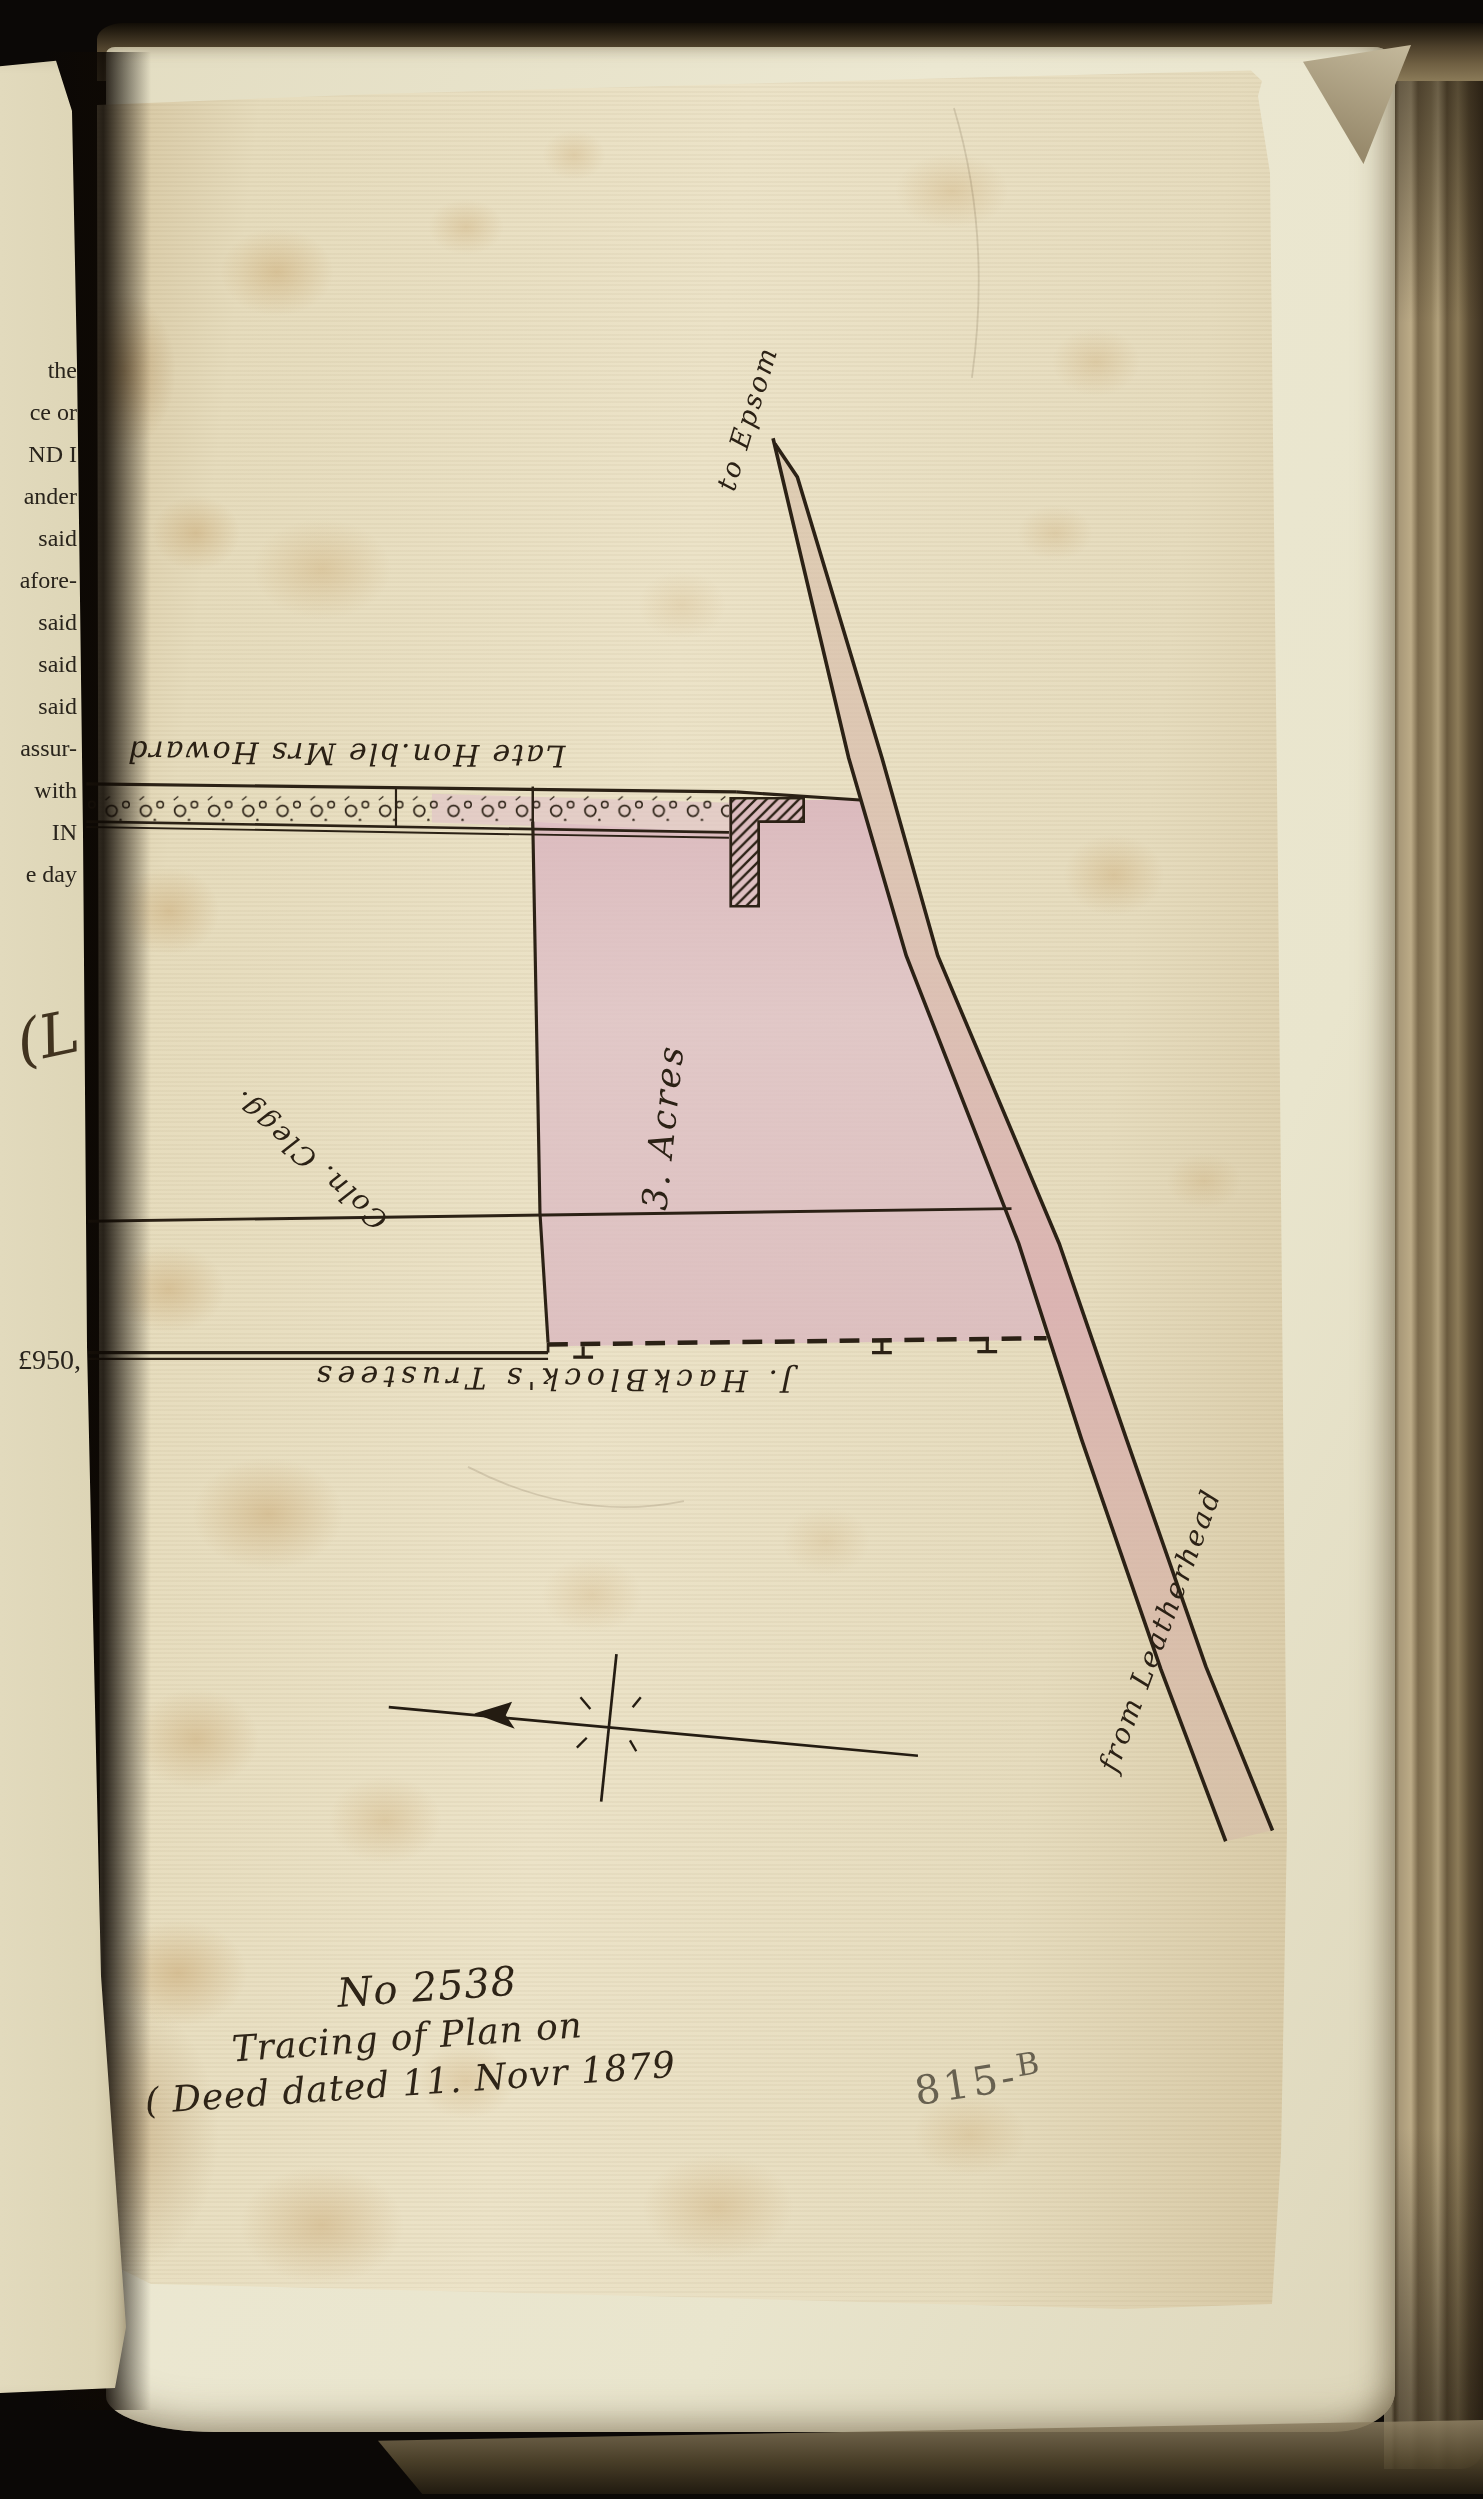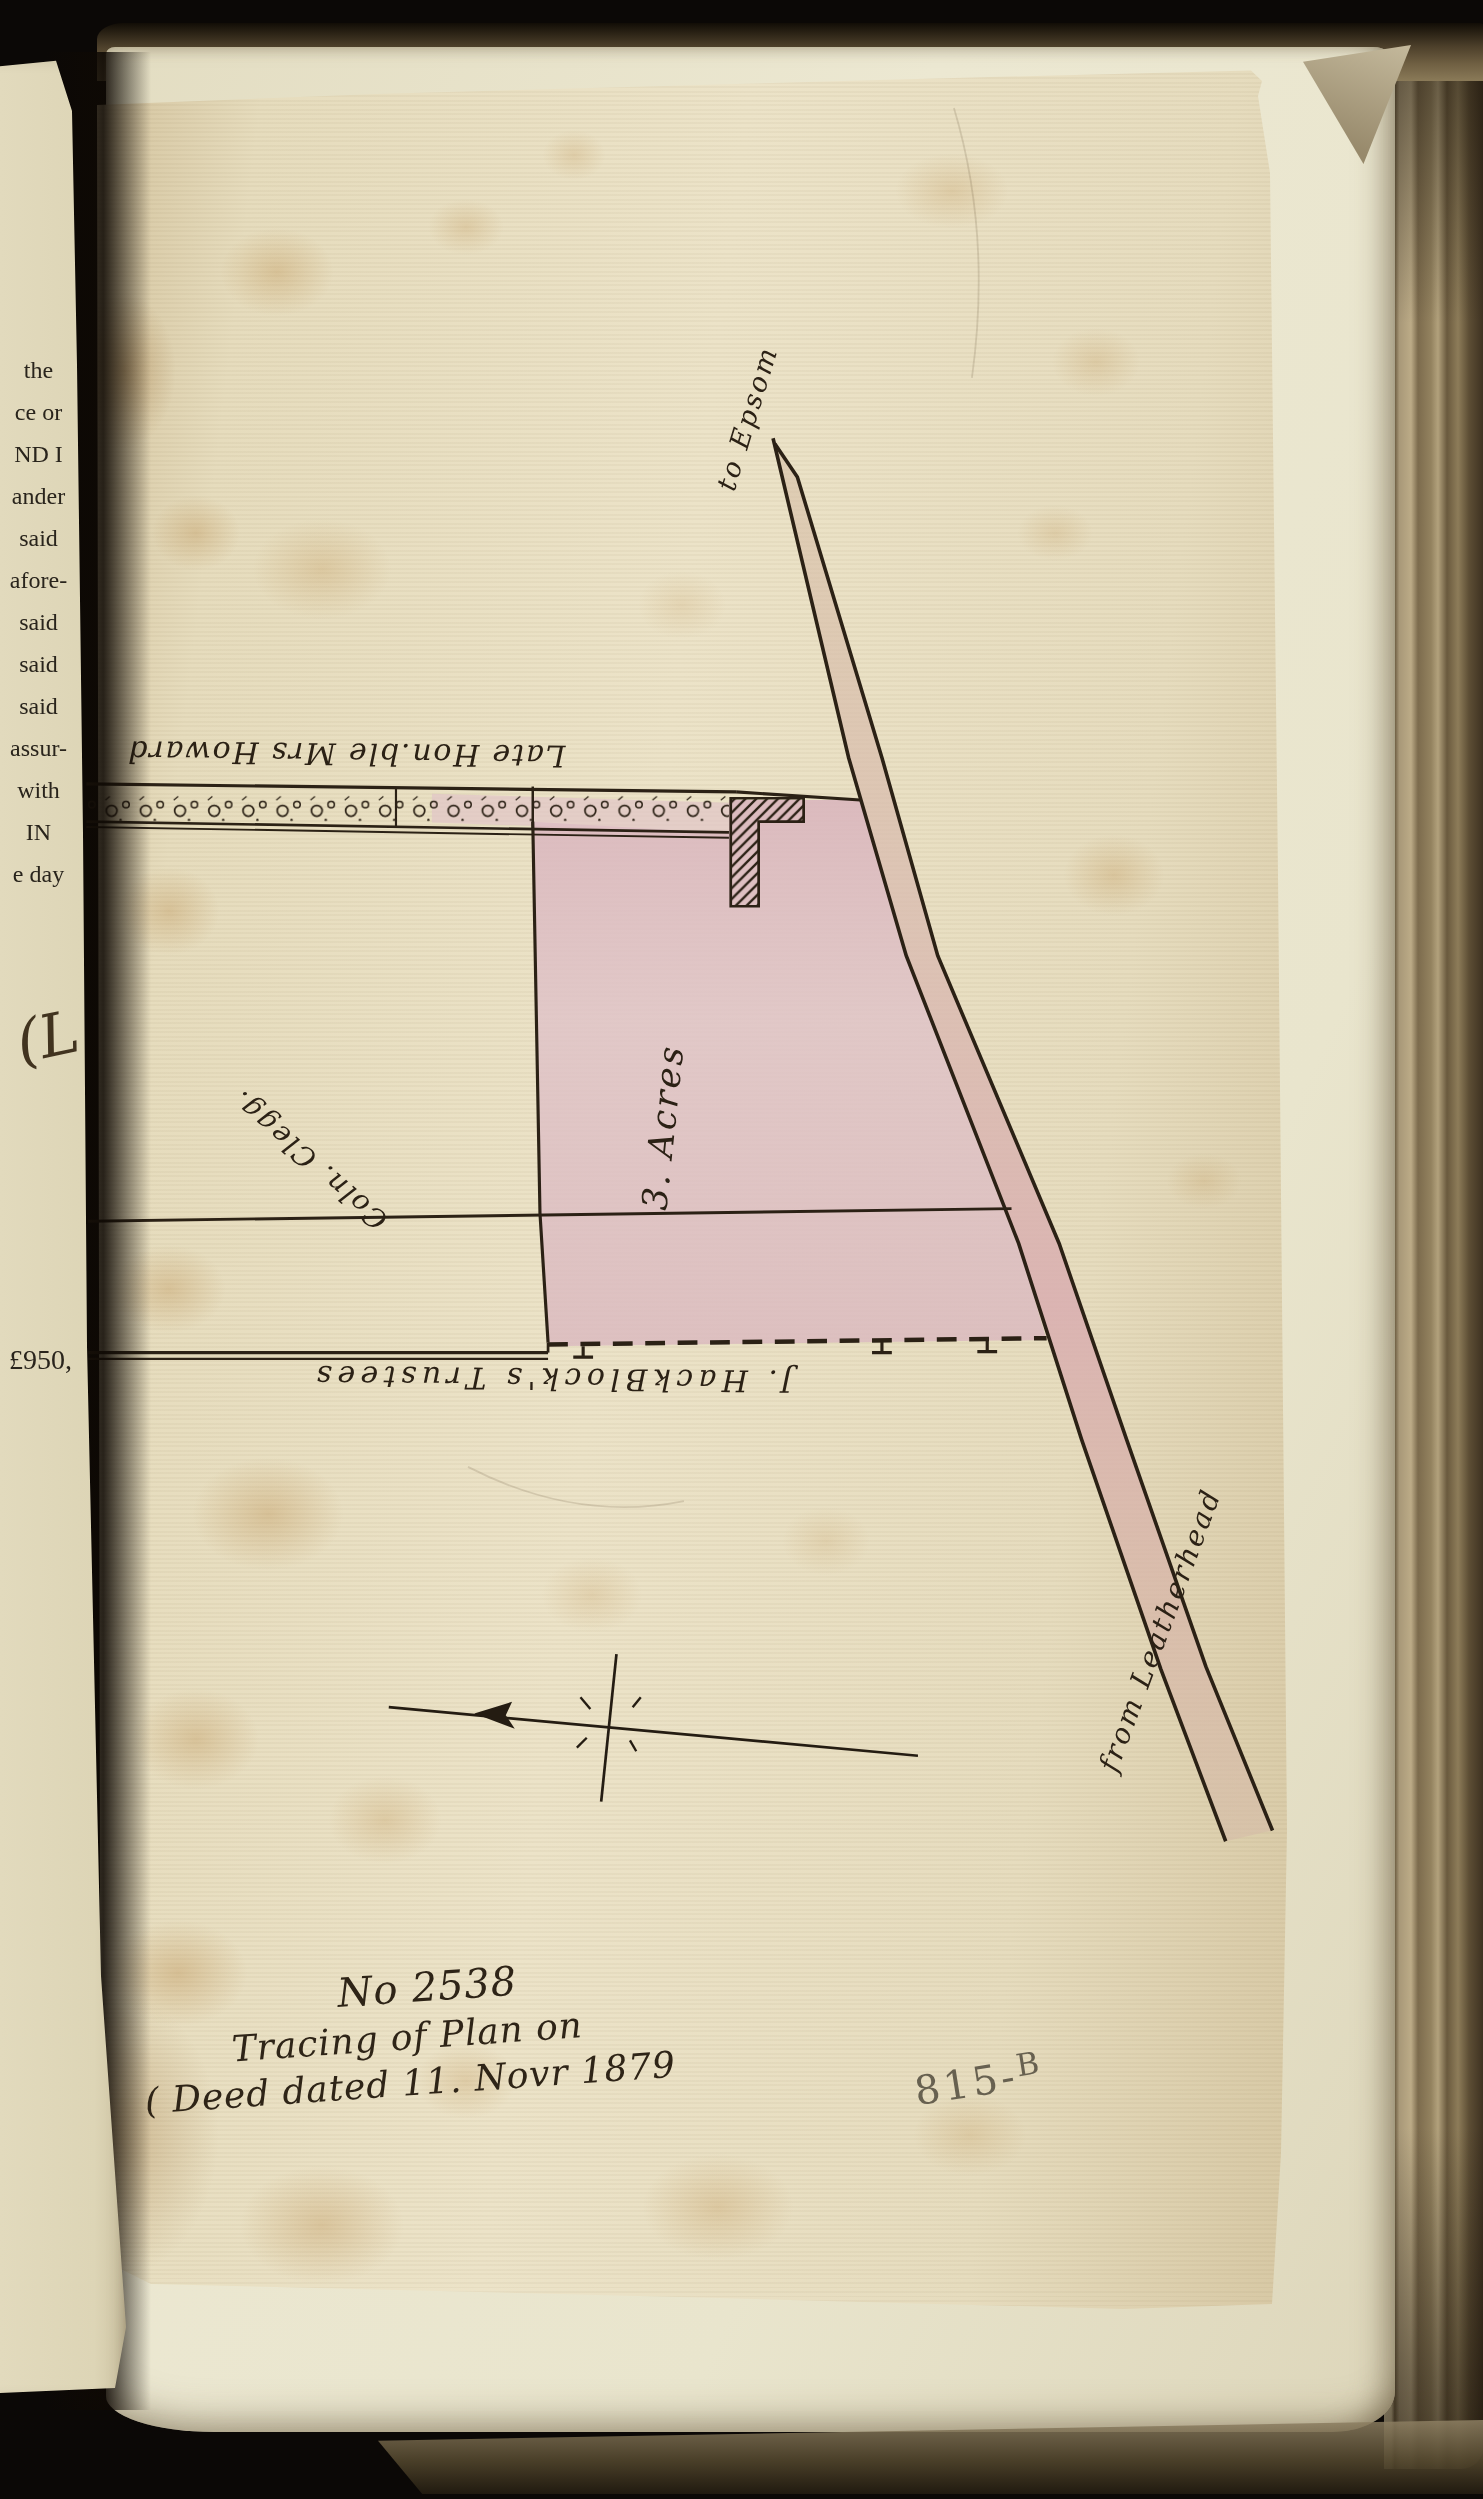--- a/index.html
+++ b/index.html
@@ -70,23 +70,23 @@
   
   .gutter{left:45px;top:52px;width:106px;height:2358px;pointer-events:none;
     background:linear-gradient(to right,rgba(14,9,4,0) 0%,rgba(14,9,4,.72) 36%,rgba(14,9,4,.88) 55%,rgba(14,9,4,0) 100%);}
 
   
   .sliver{left:0;top:59px;width:135px;height:2340px;
     background:linear-gradient(to right,#e2dabd,#ddd5b6 70%,#c8bd9c 100%);
     clip-path:polygon(0px 7.2px,56px 1.8px,72px 52px,77px 306px,83px 774px,87px 1287px,101px 1917px,
       126px 2268px,115px 2329px,0px 2334px);
     box-shadow:inset -14.4px 0 18px -7.2px rgba(45,33,16,.5);}
-  .sliver-text{position:absolute;left:0;top:290px;width:77px;text-align:center;
+  .sliver-text{position:absolute;left:0;top:290px;width:77px;text-align:right;
     font-family:"Liberation Serif", serif;font-size:24px;line-height:42px;color:#29241c;}
-  .sliver-amount{position:absolute;left:0;top:1285px;width:81px;text-align:center;
+  .sliver-amount{position:absolute;left:0;top:1285px;width:81px;text-align:right;
     font-family:"Liberation Serif", serif;font-size:28px;color:#29241c;}
   .sliver-sig{position:absolute;left:16px;top:941px;font-style:italic;font-size:59px;color:#41331f;
     transform:rotate(-12deg);font-family:"DejaVu Serif", serif;}
 
   
   svg.map{left:0;top:0;width:1484px;height:2500px;pointer-events:none;}
 
   
   .maplabel{position:absolute;font-style:italic;color:#2b2115;white-space:nowrap;
     font-family:"DejaVu Serif", serif;transform-origin:center;}

